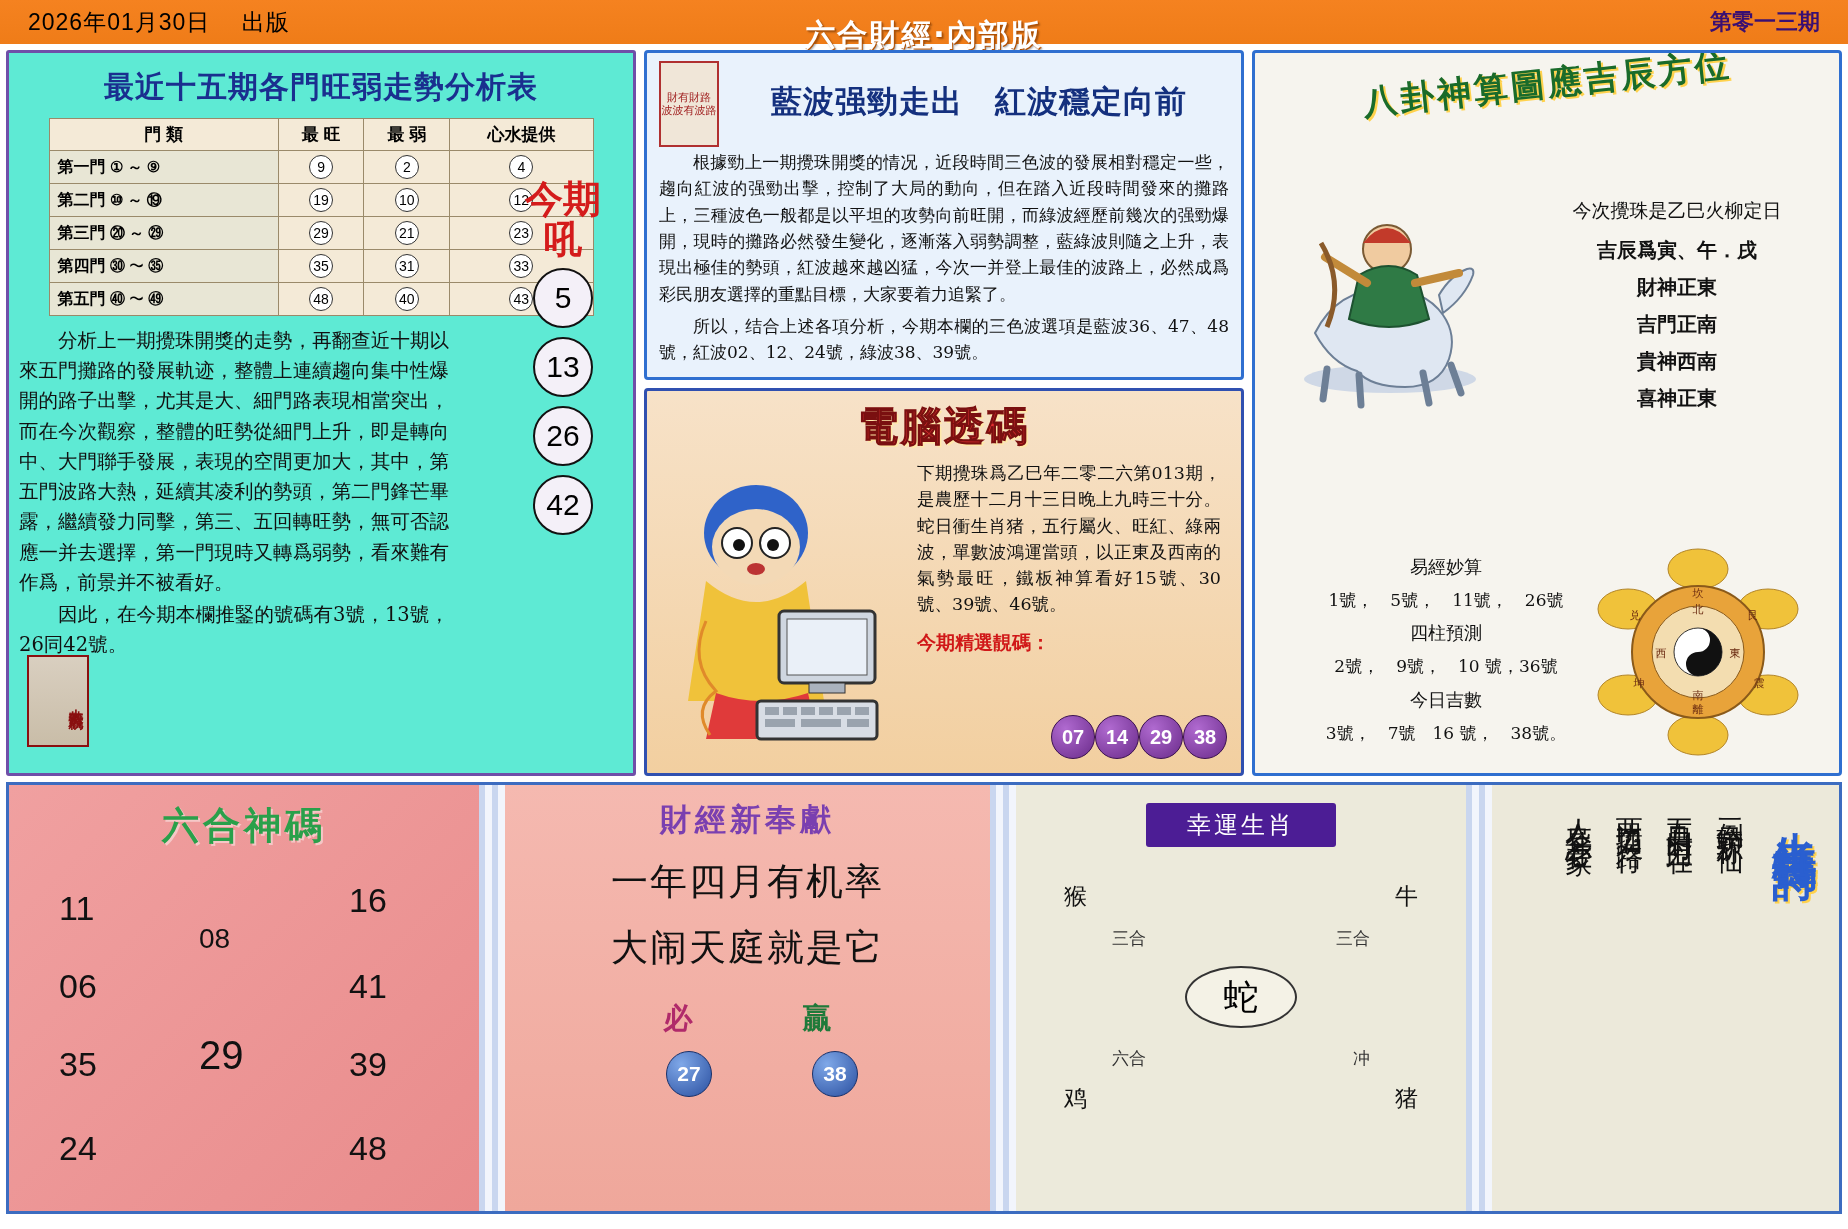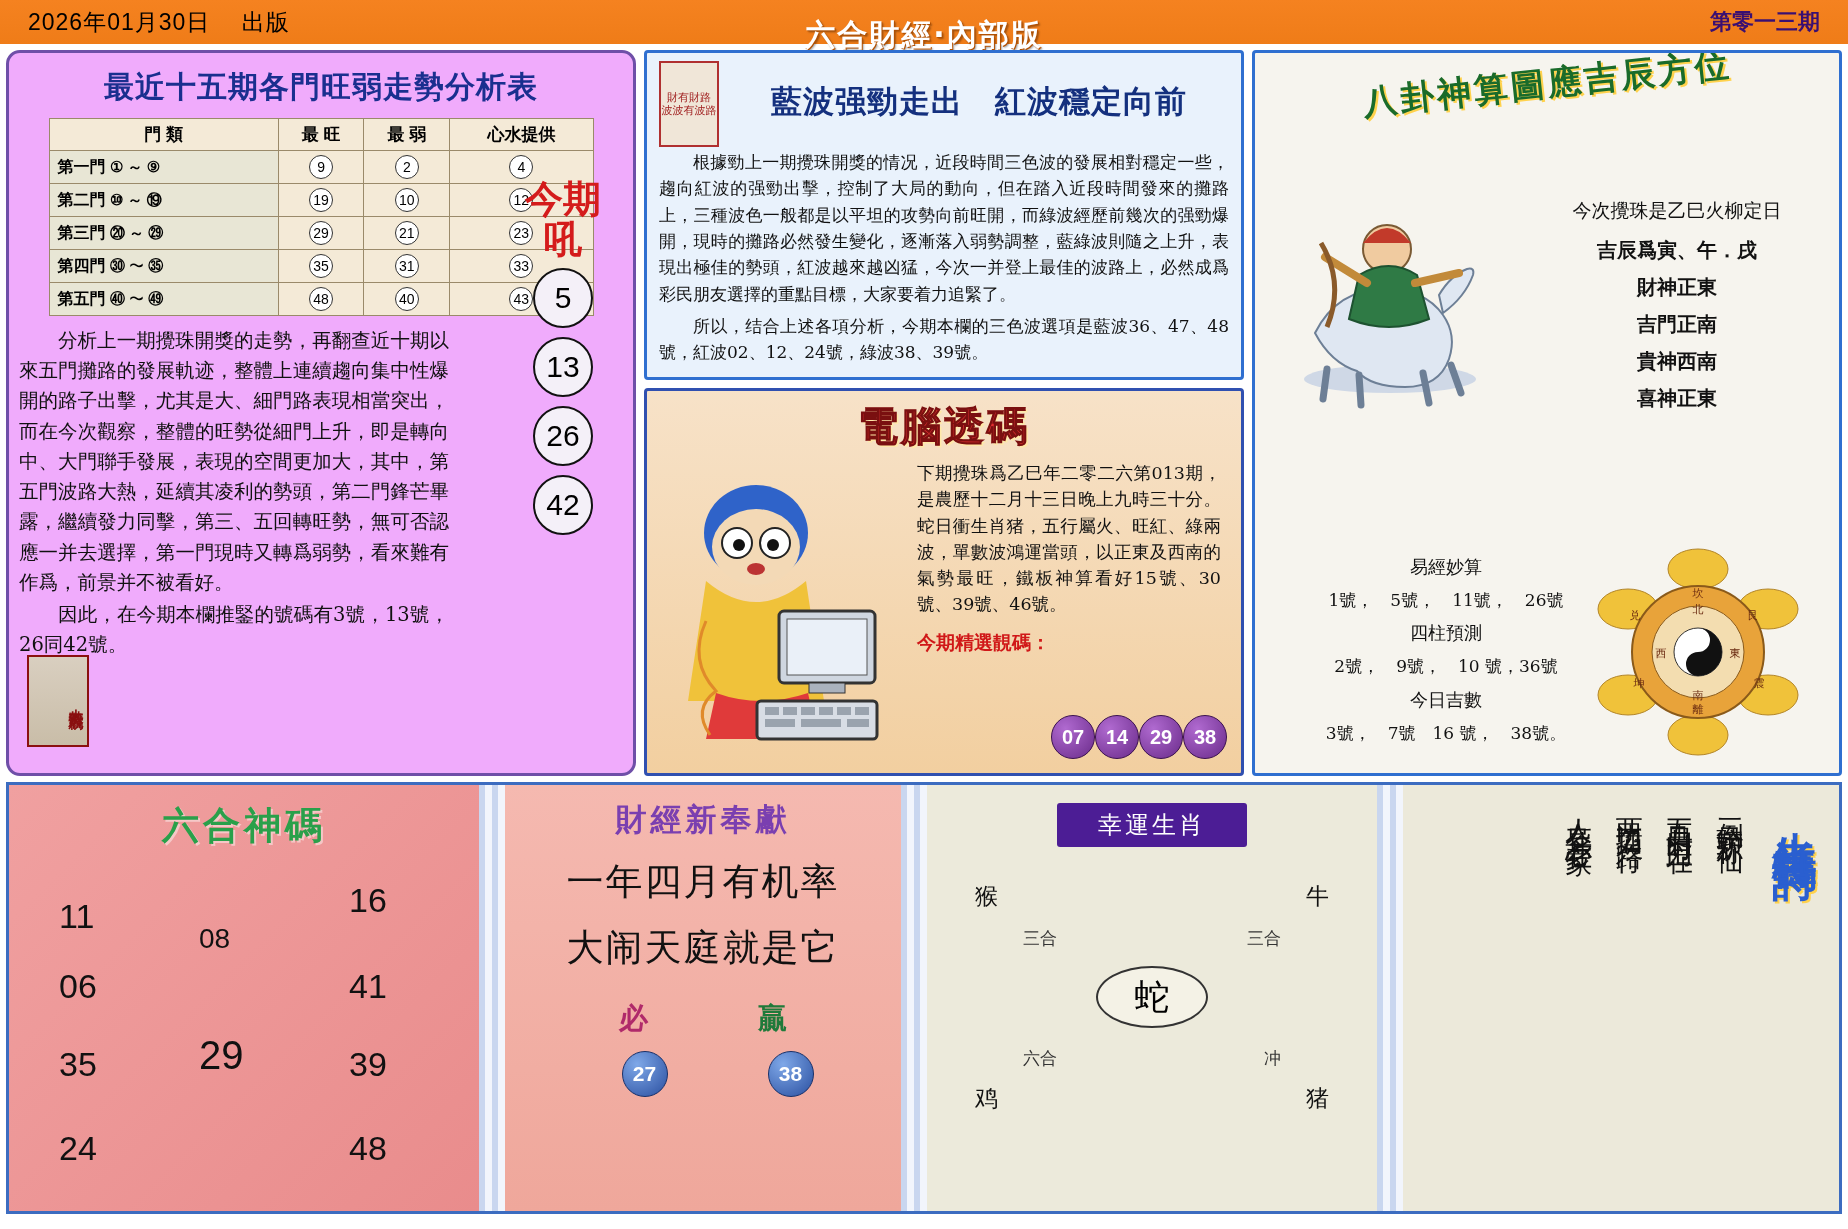--- a/index.html
+++ b/index.html
@@ -35,22 +35,22 @@
   
   .top {
     display:flex;
     padding:6px;
     gap:8px;
     height:738px;
   }
   .panel-left {
     width:630px;
     border:3px solid #6f4fa8;
-    background:#f0abfc;
-    border-radius:14px;
+    background:#5eead4;
+    border-radius:3px;
     padding:8px 10px;
     position:relative;
   }
   .panel-left h2 {
     margin:6px 0 10px 0;
     text-align:center;
     font-size:30px; font-weight:bold;
     color:#1a2f8f;
     font-family:"DejaVu Serif", serif;
     letter-spacing:1px;
@@ -218,21 +218,21 @@
   .b1 h3 {
     margin:16px 0 0 0; text-align:center; font-size:37px; font-weight:bold;
     color:#2aa04a; font-family:"DejaVu Serif", serif; letter-spacing:4px;
     text-shadow:2px 2px 0 rgba(255,255,255,.45);
   }
   .b1 .grid {
     margin-top:6px; color:#111; font-size:34px;
     position:relative; height:330px;
   }
   .b1 .grid span { position:absolute; font-family:"Liberation Sans", sans-serif; }
-  .b2 { width:396px; background:linear-gradient(#f5b9b0,#efa79b); position:relative; }
+  .b2 { width:485px; background:linear-gradient(#f5b9b0,#efa79b); position:relative; }
   .b2 h3 {
     margin:14px 0 10px 0; text-align:center; font-size:31px; font-weight:bold;
     color:#7a3fb0; font-family:"DejaVu Serif", serif; letter-spacing:4px;
   }
   .b2 .line {
     text-align:center; font-size:37px; color:#111; margin:16px 0;
     font-family:Liberation Mono, monospace; letter-spacing:2px;
   }
   .b2 .must {
     display:flex; justify-content:center; gap:110px; margin-top:26px;
@@ -463,21 +463,21 @@
       </g>
     </svg>
   </div>
 </div>
 
 <div class="bottom">
 
   <div class="b1">
     <h3>六合神碼</h3>
     <div class="grid">
-      <span style="left:50px;top:40px;">11</span>
+      <span style="left:50px;top:32px;">11</span>
       <span style="left:340px;top:24px;">16</span>
       <span style="left:190px;top:66px;font-size:28px;">08</span>
       <span style="left:50px;top:110px;">06</span>
       <span style="left:340px;top:110px;">41</span>
       <span style="left:50px;top:188px;">35</span>
       <span style="left:190px;top:176px;font-size:40px;">29</span>
       <span style="left:340px;top:188px;">39</span>
       <span style="left:50px;top:272px;">24</span>
       <span style="left:340px;top:272px;">48</span>
     </div>

